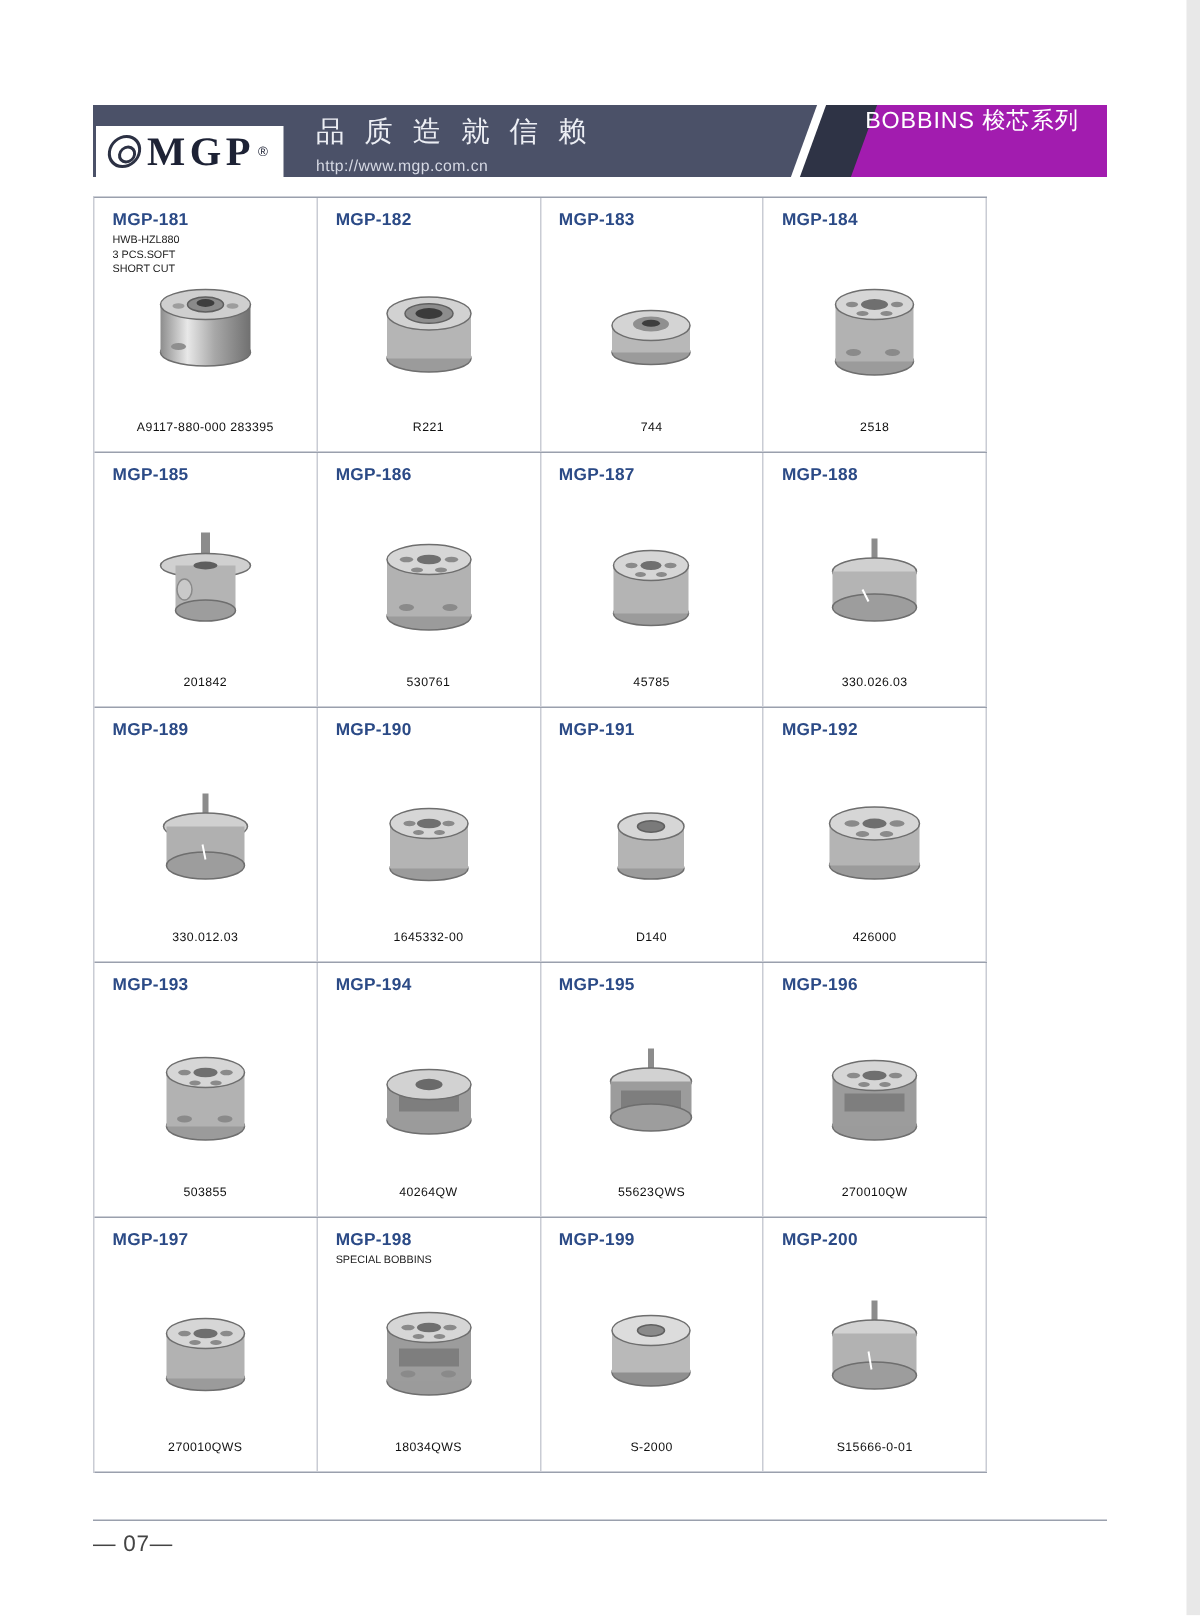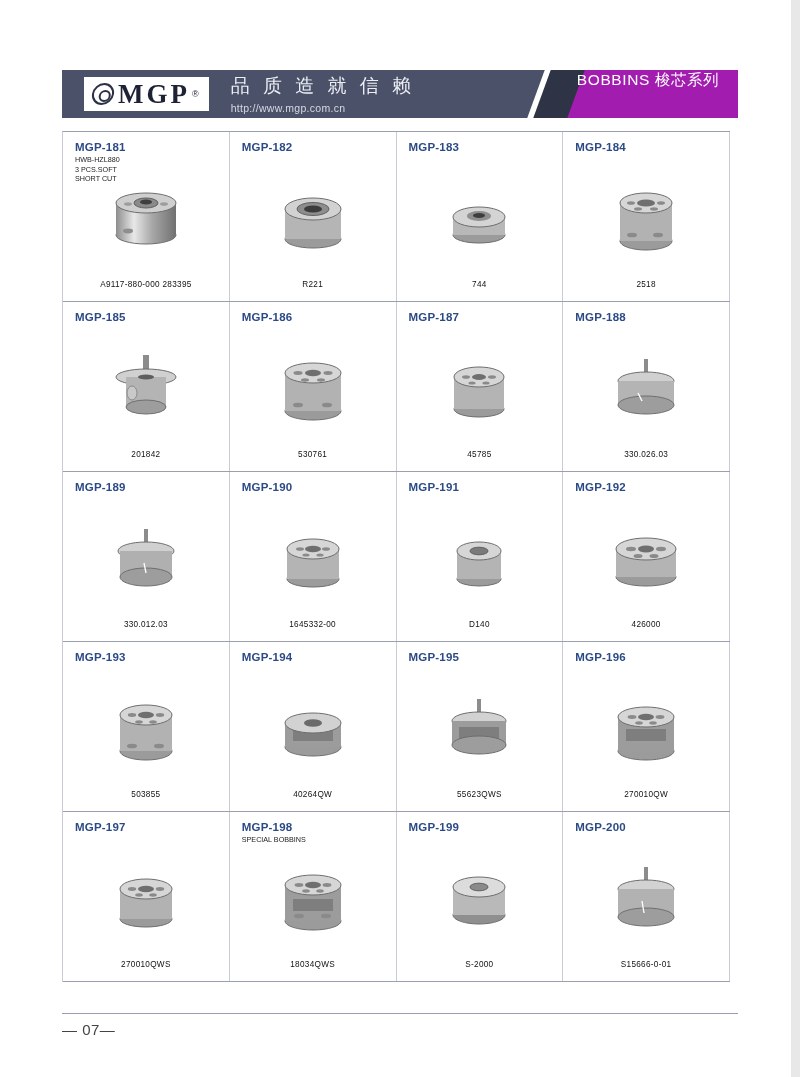--- a/index.html
+++ b/index.html
@@ -22,22 +22,22 @@
     left: 62px; top: 70px;
     width: 676px; height: 48px;
     display: flex;
     align-items: stretch;
   }
   .header-left {
     position: relative;
     flex: 0 0 498px;
     background: #4b5168;
     display: flex;
-    align-items: center;
-    padding-left: 22px;
+    align-items: flex-end;
+    padding-left: 2px;
     overflow: hidden;
   }
   .header-left::after {
     content: "";
     position: absolute;
     right: -24px; top: 0;
     width: 48px; height: 100%;
     background: #ffffff;
     transform: skewX(-20deg);
   }
@@ -119,21 +119,21 @@
     color: #ffffff;
     font-size: 15.5px;
     letter-spacing: 0.6px;
     white-space: nowrap;
   }
 
   
   .grid {
     position: absolute;
     left: 62px; top: 131px;
-    width: 668px;
+    width: 596px;
     border-top: 1px solid #9aa0ad;
     border-left: 1px solid #c9ccd4;
   }
   .row {
     display: flex;
     border-bottom: 1px solid #9aa0ad;
   }
   .cell {
     flex: 1 1 25%;
     border-right: 1px solid #c9ccd4;

